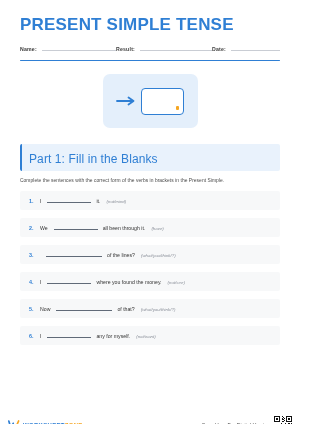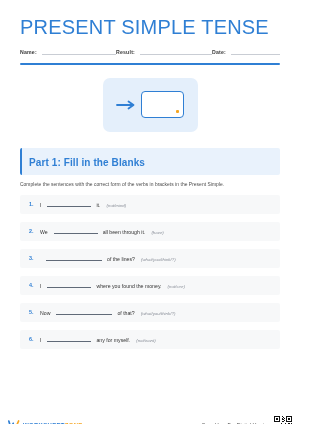--- a/index.html
+++ b/index.html
@@ -16,22 +16,22 @@
     position: relative;
     width: 300px;
     height: 424px;
     background: #ffffff;
     padding: 0 20px;
   }
 
   
   .worksheet-title {
     margin-top: 16px;
-    font-size: 20px;
-    font-weight: normal;
+    font-size: 17px;
+    font-weight: bold;
     letter-spacing: 0.2px;
     color: #2f7fd4;
     line-height: 1.1;
   }
 
   .meta-row {
     display: flex;
     align-items: flex-end;
     margin-top: 11px;
     gap: 0;
@@ -115,22 +115,22 @@
 
   
   .part-header {
     margin-top: 16px;
     background: #e9f2fc;
     border-left: 2.6px solid #2f7fd4;
     border-radius: 2px;
     padding: 4.5px 7px;
   }
   .part-title {
-    font-size: 10px;
-    font-weight: bold;
+    font-size: 12px;
+    font-weight: normal;
     color: #2f7fd4;
     letter-spacing: 0.1px;
   }
 
   .instructions {
     margin-top: 7px;
     font-size: 4.9px;
     color: #4a4a4a;
     letter-spacing: 0.05px;
   }

